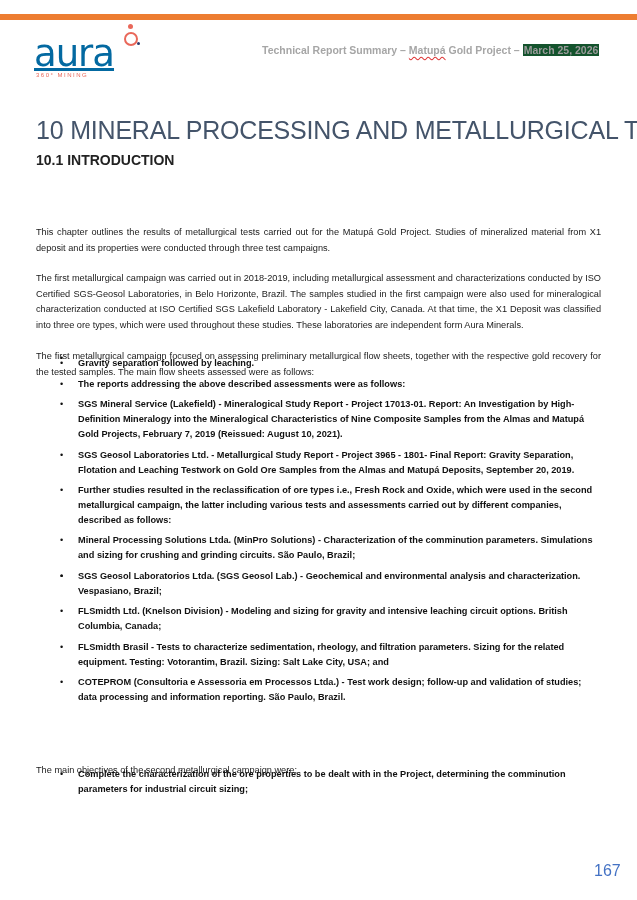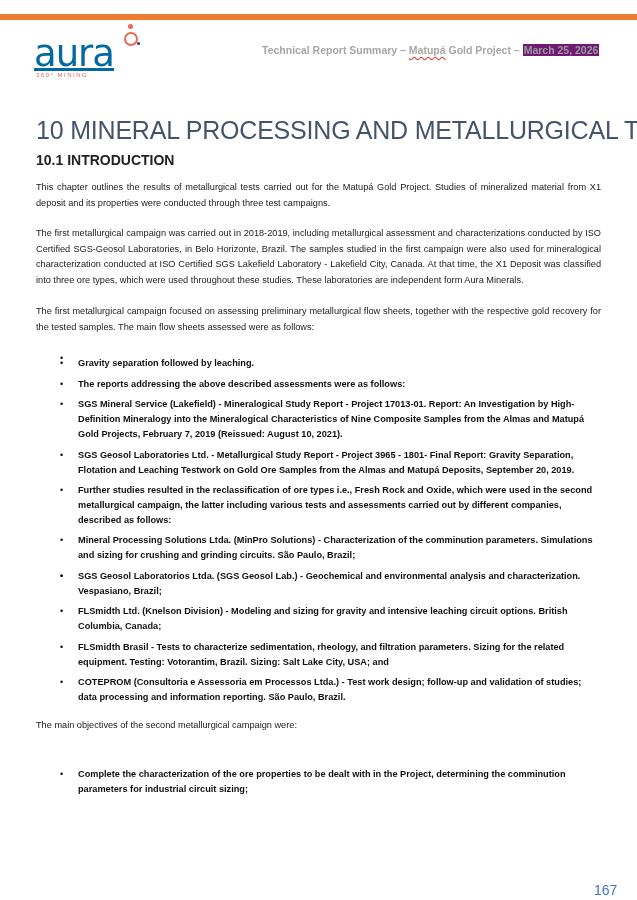--- a/index.html
+++ b/index.html
@@ -8,29 +8,29 @@
     .top-bar { position: absolute; left: 0; top: 14px; width: 637px; height: 6px; background: #ed7d31; }
     .logo { position: absolute; left: 34px; top: 22px; width: 120px; height: 60px; }
     .logo-word { position: absolute; left: 0; top: 12px; font-size: 37px; color: #0369a1;
                  font-family: "DejaVu Sans", sans-serif; font-weight: normal; letter-spacing: -1px; line-height: 40px; text-decoration: underline; }
     .logo-tag { position: absolute; left: 2px; top: 50px; font-size: 6px; color: #e9685a; letter-spacing: 1.5px; }
     .logo-ring { position: absolute; left: 90px; top: 10px; width: 10px; height: 10px; border: 2px solid #e9685a; border-radius: 50%; }
     .logo-dot { position: absolute; left: 94px; top: 2px; width: 5px; height: 5px; background: #e9685a; border-radius: 50%; }
     .logo-dot2 { position: absolute; left: 103px; top: 20px; width: 3px; height: 3px; background: #2b3a6e; border-radius: 50%; }
     .header-text { position: absolute; left: 262px; top: 44px; font-size: 10.5px; font-weight: bold; color: #a6a6a6; white-space: nowrap; }
     .header-text .proj { text-decoration: underline wavy #d33; text-underline-offset: 2px; }
-    .header-text .date { background: #701a75; color: #9a9a9a; padding: 0 1px; }
+    .header-text .date { background: #14532d; color: #9a9a9a; padding: 0 1px; }
     .chapter-title { position: absolute; left: 36px; top: 116px; font-size: 25px; color: #44546a; white-space: nowrap; letter-spacing: -0.2px; }
     .section-title { position: absolute; left: 36px; top: 152px; font-size: 14px; font-weight: bold; color: #222; white-space: nowrap; }
-    .body { position: absolute; left: 36px; width: 565px; font-size: 9.2px; line-height: 15.6px; text-align: justify; color: #1a1a1a; }
+    .body { position: absolute; left: 36px; width: 565px; font-size: 9.2px; line-height: 15.6px; text-align: justify; color: #1a1a1a; margin-top: 45px; }
     .para { margin: 0; }
     ul.bullets { position: absolute; left: 60px; width: 540px; margin: 0; padding: 0; list-style: none; font-size: 9.2px; line-height: 15px; font-weight: bold; color: #111; }
     ul.bullets li { position: relative; padding-left: 18px; margin-bottom: 5.4px; }
     ul.bullets li .dot { position: absolute; left: 0; top: 0; font-weight: normal; }
-    .page-number { position: absolute; left: 594px; top: 882px; font-size: 14px; color: #4472c4; }
+    .page-number { position: absolute; left: 594px; top: 862px; font-size: 16px; color: #4472c4; }
   </style>
 </head>
 <body>
 
 <div class="top-bar"></div>
 
 <div class="logo">
   <span class="logo-word">aura</span>
   <span class="logo-dot"></span>
   <span class="logo-ring"></span>

